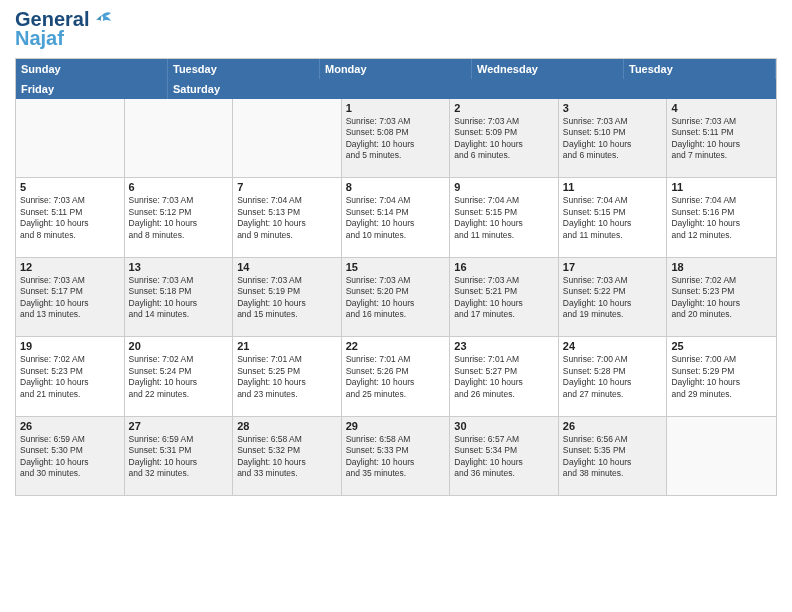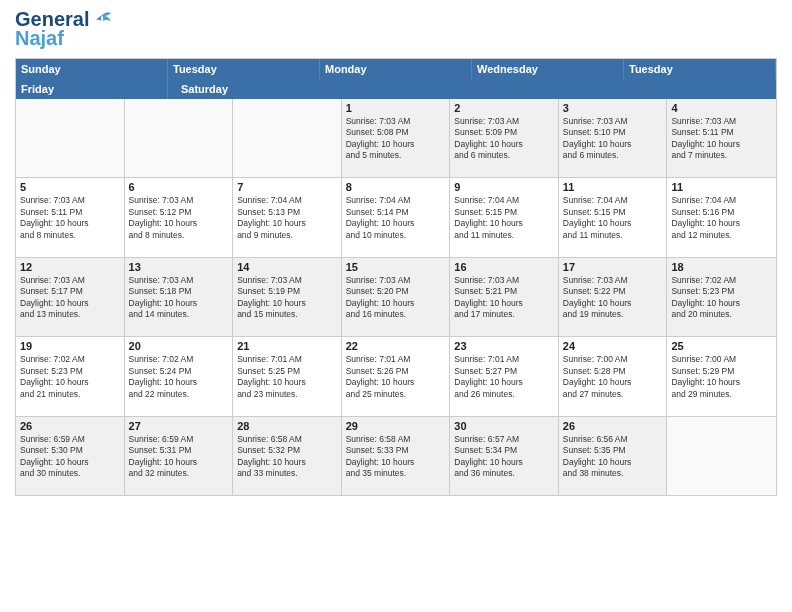--- a/index.html
+++ b/index.html
@@ -54,21 +54,20 @@
     .cal-header-cell {
       color: white;
       font-size: 11px;
       font-weight: bold;
       padding: 4px 5px;
       text-align: left;
       border-right: 1px solid #5585b8;
     }
     .cal-header-cell:last-child {
       border-right: none;
-      margin-left: 8px;
     }
     .cal-body {
       flex: 1;
       display: flex;
       flex-direction: column;
     }
     .cal-row {
       display: grid;
       grid-template-columns: repeat(7, 1fr);
       flex: 1;

